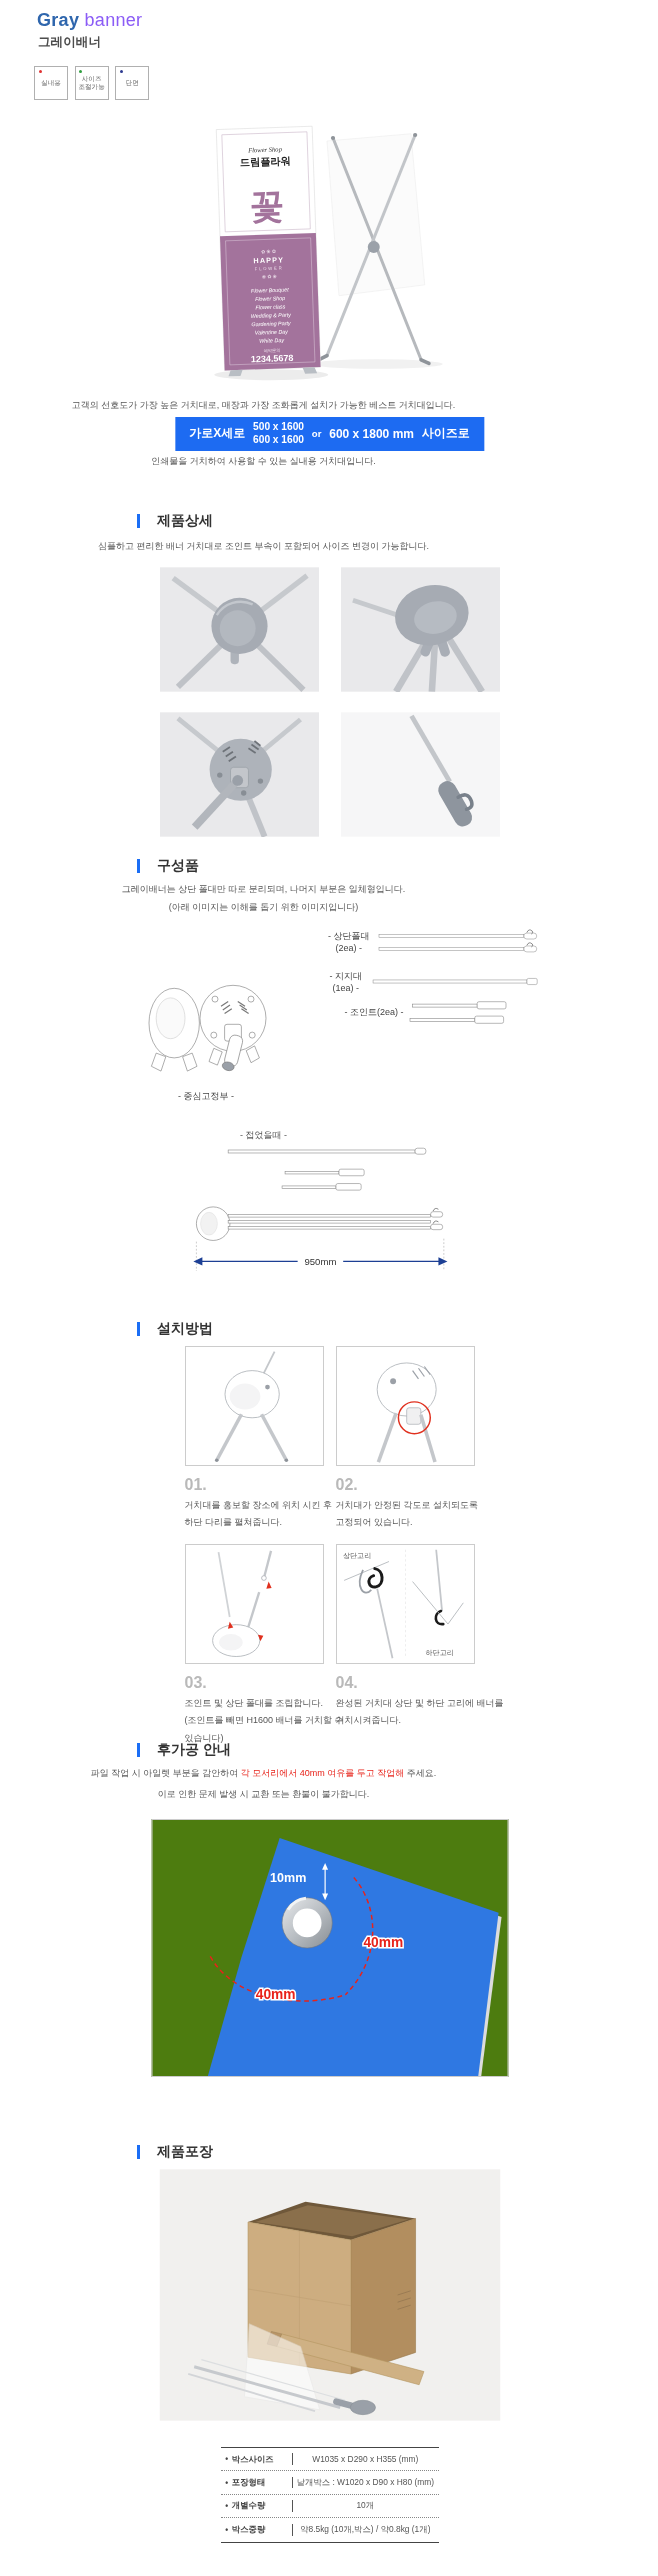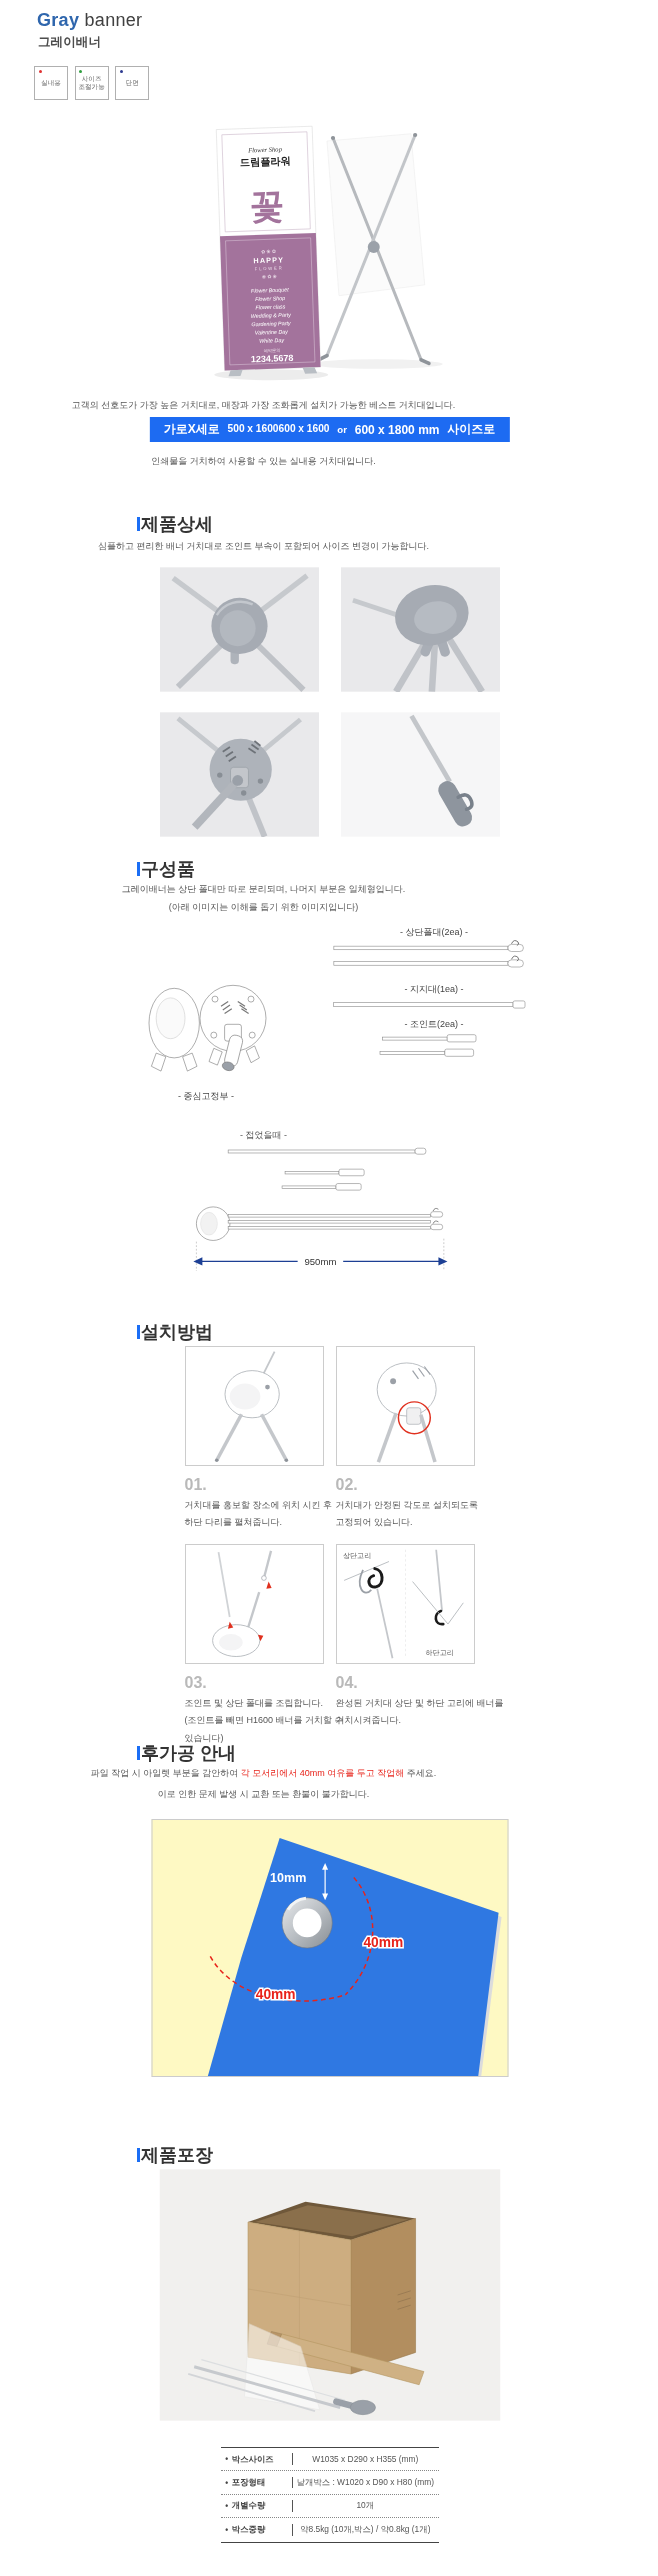--- a/index.html
+++ b/index.html
@@ -1,56 +1,56 @@
 <!DOCTYPE html>
 <html style="font-size:9.6px"><head>
 <meta charset="utf-8">
 <style>
   * { margin:0; padding:0; box-sizing:border-box; }
   body { background:#fff; font-family:"Liberation Sans","DejaVu Sans",sans-serif; }
   .page { position:relative; width:659px; height:2576px; margin:0 auto; background:#fff; overflow:hidden; }
 
   
   .title-en { position:absolute; left:37px; top:9.6px; font-size:18px; font-weight:bold; color:#2f66ad; letter-spacing:0.3px;}
-  .title-en .light { font-weight:normal; color:#404040; }
+  .title-en .light { font-weight:normal; color:#8b5cf6; }
   .title-ko { position:absolute; left:38px; top:34px; font-size:12.6px; font-weight:bold; color:#4d4d4d; }
   .badges { position:absolute; left:34px; top:66px; display:flex; gap:6.6px; }
   .badge { position:relative; width:34px; height:34px; border:0.6px solid #b0b0b0; display:flex; flex-direction:column; align-items:center; justify-content:center; font-size:6.6px; color:#666; line-height:1.25; text-align:center;}
   .badge .dot { position:absolute; top:3px; left:3.6px; width:3px; height:3px; border-radius:50%; }
 
   
   .hero { position:absolute; top:105px; left:50%; transform:translateX(-50%); }
 
   .center-text { position:absolute; left:0; width:527px; text-align:center; font-size:9px; color:#555; }
   .sizebox { position:absolute; top:417px; left:50%; transform:translateX(-50%); background:#1d6bf2; color:#fff; display:flex; align-items:center; gap:7.8px; padding:4.2px 14.4px; font-weight:bold; white-space:nowrap;}
-  .sz-lg { font-size:12px; } .sz-col { display:flex; font-size:10.2px; line-height:1.25; text-align:center;} .sz-or { font-size:9.6px; }
-
-  .sec-header { position:absolute; left:137px; display:flex; gap:1px; align-items:center; font-size:18px; font-weight:bold; color:#333; }
+  .sz-lg { font-size:12px; } .sz-col { display:flex; flex-direction:column; font-size:10.2px; line-height:1.25; text-align:center;} .sz-or { font-size:9.6px; }
+
+  .sec-header { position:absolute; left:137px; display:flex; gap:17px; align-items:center; font-size:14px; font-weight:bold; color:#333; }
   .sec-header .bar { width:3px; height:13.8px; background:#1b6ef5; }
 
   .photos { position:absolute; top:567px; left:50%; transform:translateX(-50%); display:grid; grid-template-columns:159px 159px; column-gap:22px; row-gap:20.4px; }
   .photo { width:159px; height:125px; }
 
   .comp-desc { line-height:1.0; }
   .comp-left { position:absolute; left:143px; top:975px; width:126px; text-align:center; }
   .comp-right { position:absolute; left:331px; top:926px; width:206px; display:flex; flex-direction:column; align-items:center; }
   .comp-label { font-size:9px; color:#444; text-align:center; }
-  .cg { display:flex; flex-direction:column; align-items:center; }
+  .cg { display:flex; flex-direction:row; align-items:center; }
 
   .folded-label { position:absolute; top:1129px; }
   .folded { position:absolute; top:1144px; left:50%; transform:translateX(-50%); }
 
   .steps { position:absolute; top:1346px; left:50%; transform:translateX(-50%); display:grid; grid-template-columns:139px 139px; column-gap:61px; row-gap:29px;gap:12px; }
   .step-img { width:139px; height:120px; border:0.6px solid #ccc; background:#fff; }
   .step-num { font-size:16px; font-weight:bold; color:#b9b9b9; margin-top:8.4px; }
   .step-cap { font-size:9px; color:#555; line-height:1.95; margin-top:2.4px; white-space:nowrap; }
 
   .pp-line1 { position:absolute; top:1767px; }
   .pp-red { color:#e8231a; }
-  .pp-box { position:absolute; top:1819px; left:50%; transform:translateX(-50%); width:357px; height:258px; border:0.6px solid #ccc; background:#fef9c3; overflow:hidden;}
+  .pp-box { position:absolute; top:1819px; left:50%; transform:translateX(-50%); width:357px; height:258px; border:0.6px solid #ccc; background:#4d7c0f; overflow:hidden;}
 
   .pack-photo { position:absolute; top:2169px; left:50%; transform:translateX(-50%); }
   .pack-title { position:absolute; top:2431px; left:0; width:659px; text-align:center; font-size:9px; font-weight:bold; color:#333; }
   .pack-table { position:absolute; top:2447px; left:50%; transform:translateX(-50%); width:218px; border-top:1.2px solid #444; border-bottom:1.2px solid #444; }
   .prow { display:flex; align-items:center; min-height:23.4px; border-bottom:0.6px dotted #888; }
   .prow:last-child { border-bottom:none; }
   .prow .lbl { width:71px; font-size:8.4px; color:#444; display:flex; align-items:center; gap:3.6px; padding-left:4.8px; font-weight:bold;}
   .prow .sep { width:0.6px; align-self:stretch; margin:5.4px 0; background:#555; }
   .prow .val { flex:1; text-align:center; font-size:8.4px; color:#555; }
 </style>

